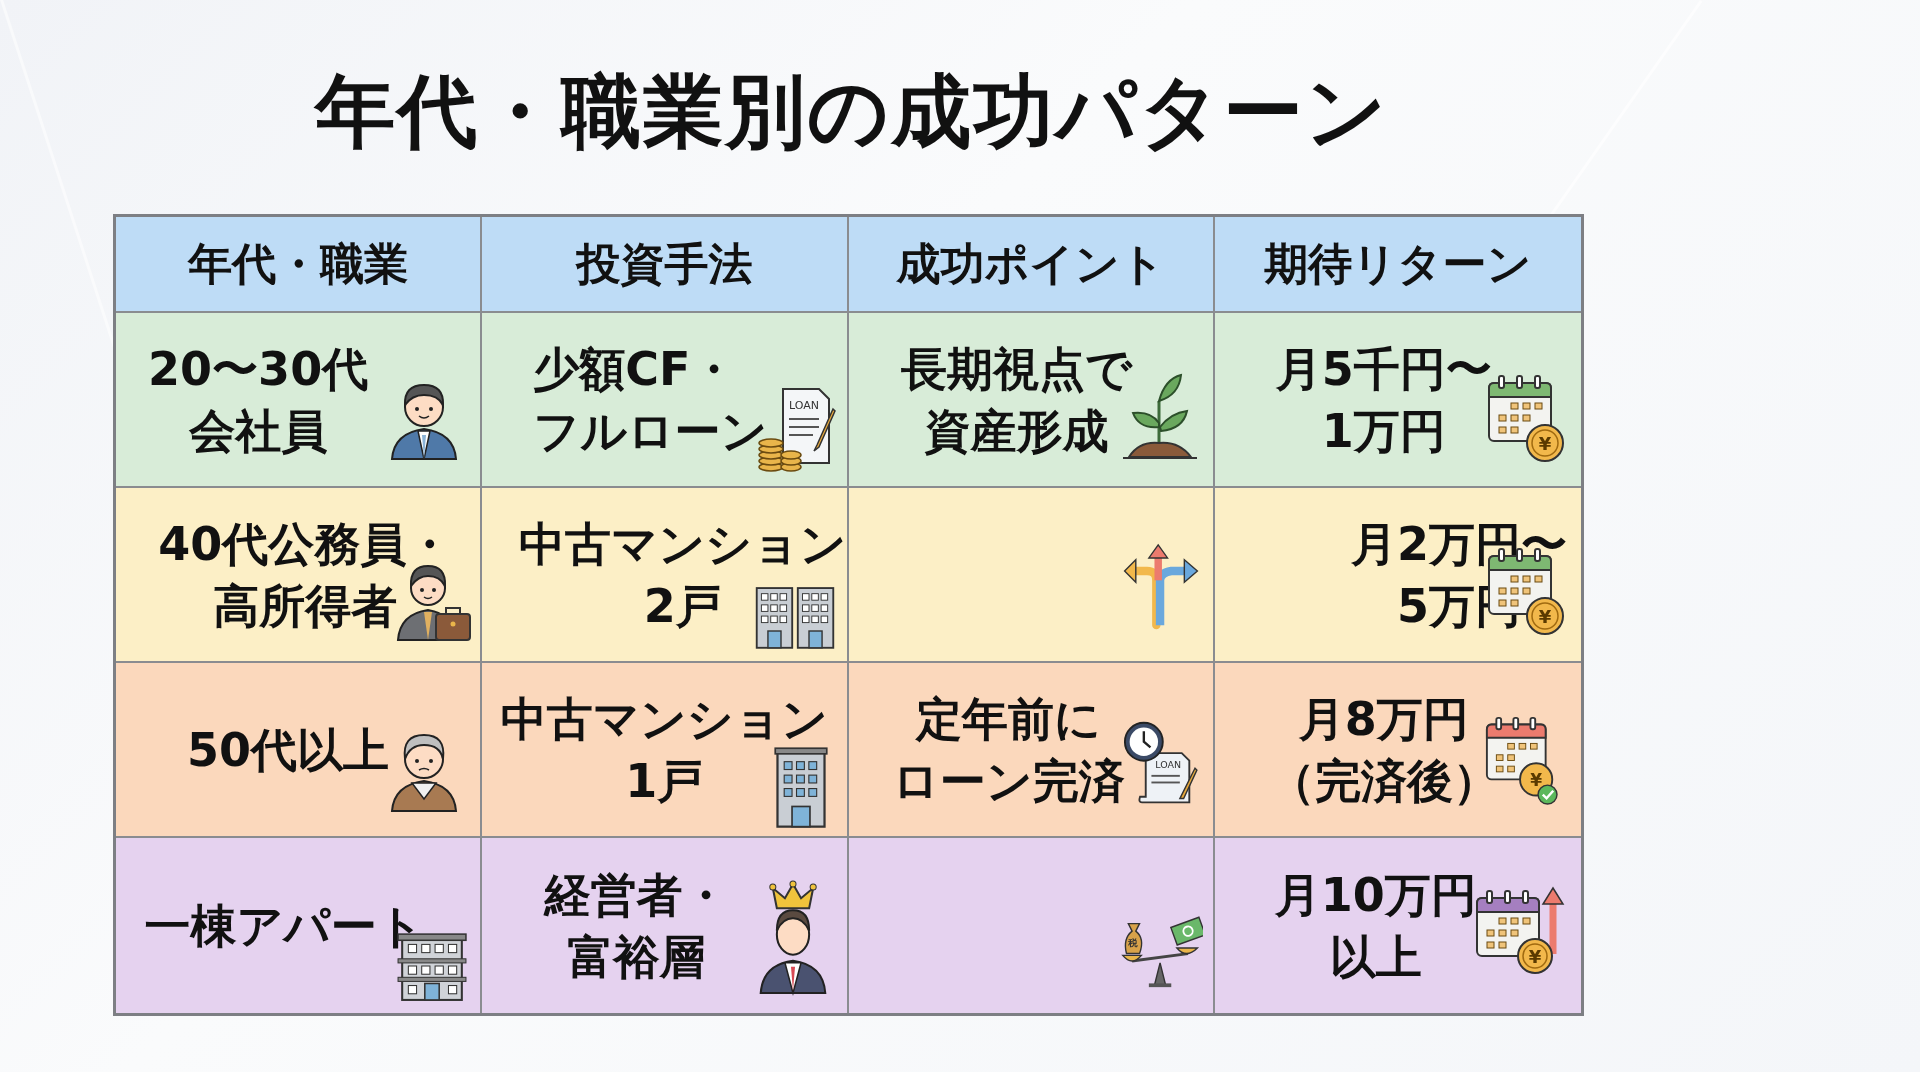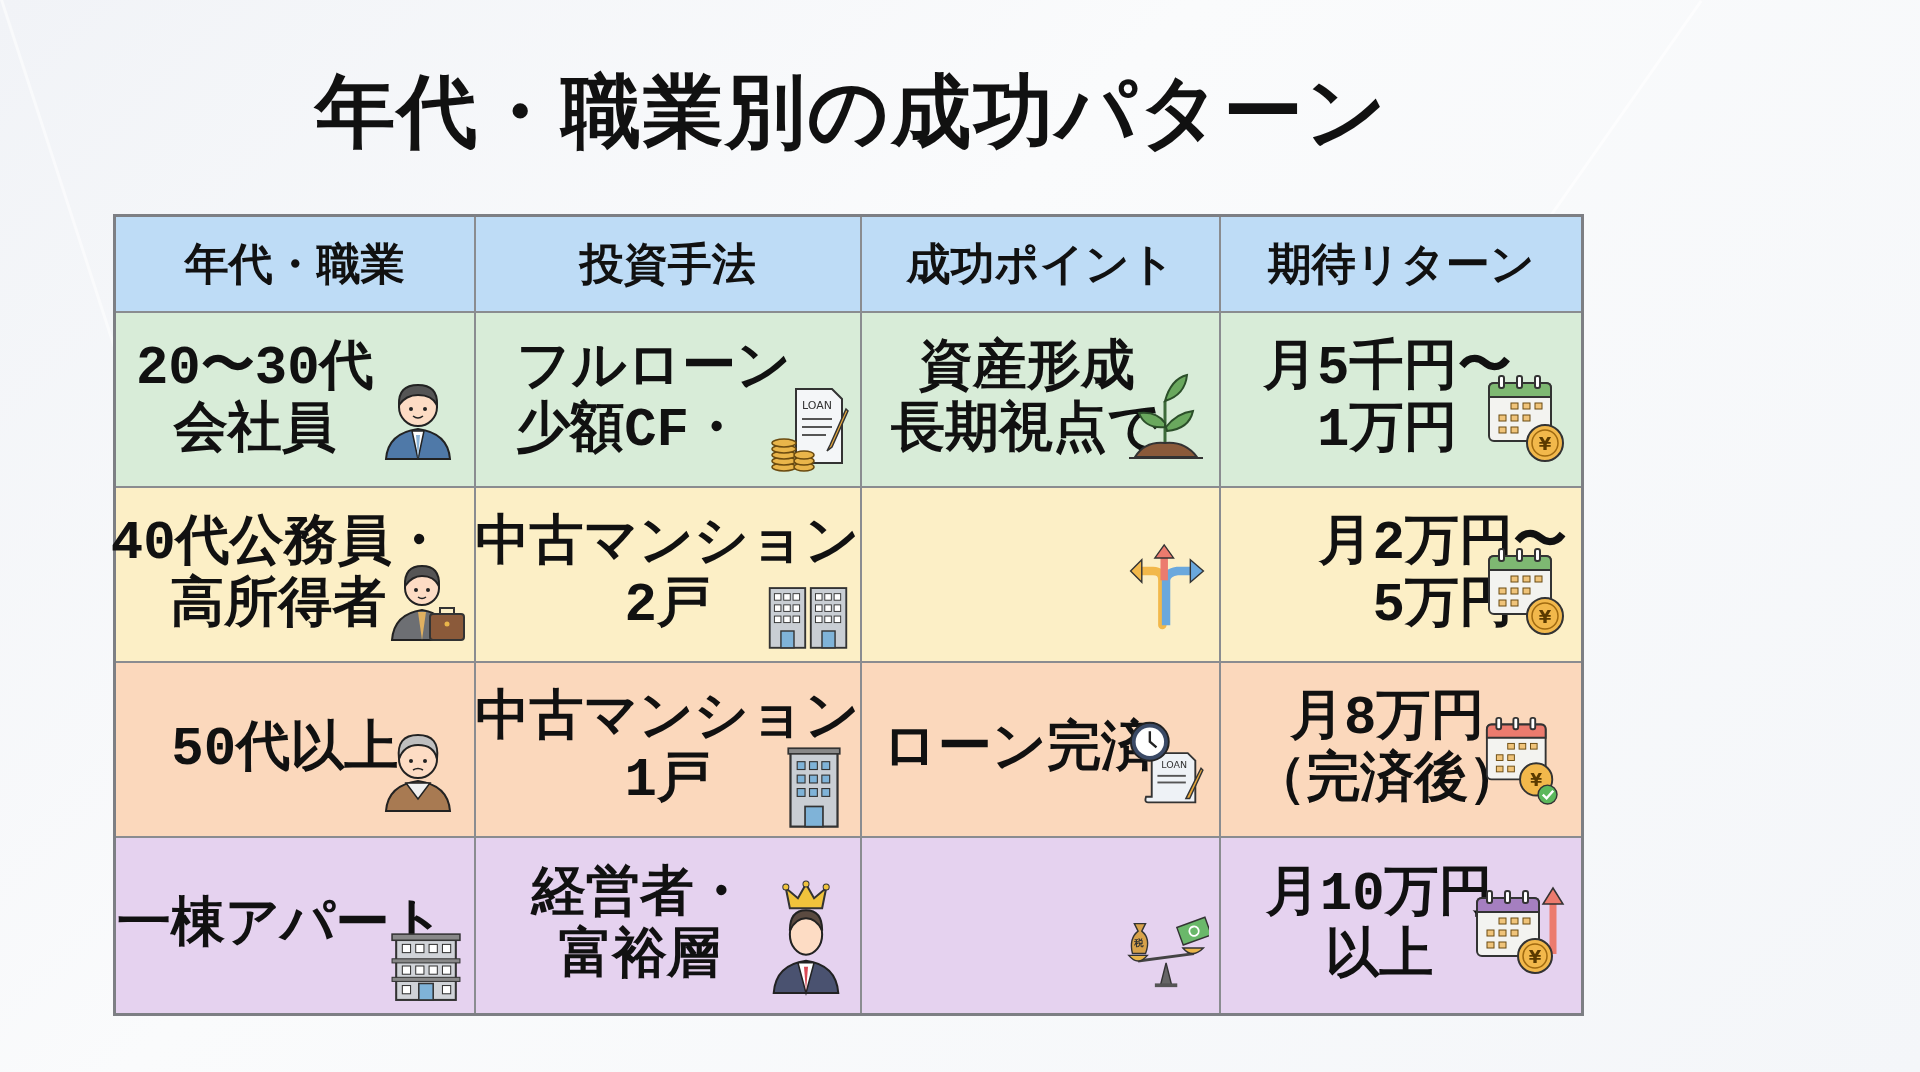--- a/index.html
+++ b/index.html
@@ -26,22 +26,22 @@
     box-sizing:border-box;
   }
   .cell.last-col { border-right:none; }
   .cell.last-row { border-bottom:none; }
   .hdr { background:#bedcf6; font-size:44px; font-weight:bold; }
   .r0 { background:#d8ecd8; }
   .r1 { background:#fcefc6;justify-content:flex-end; }
   .r2 { background:#fbd8bc; }
   .r3 { background:#e5d2ef; }
   .ctext {
-    font-size:54px; font-weight:bold; line-height:62px; text-align:center;
-    white-space:nowrap; position:relative;font-family:Liberation Mono, monospace;
+    font-size:46px; font-weight:bold; line-height:62px; text-align:center;
+    white-space:nowrap; position:relative;
   }
   .ctext span { display:block; }
   .icon { position:absolute; width:84px; height:90px; }
   .icon svg { width:100%; height:100%; display:block; }
 </style>
 </head>
 <body>
 
 <div class="bg-line" style="left:0;top:0;width:3px;height:700px;transform:rotate(-18deg);opacity:.6"></div>
 <div class="bg-line" style="left:1700px;top:0;width:3px;height:900px;transform:rotate(35deg);opacity:.7"></div>
@@ -76,22 +76,22 @@
           <circle cx="40" cy="36" r="19" fill="#fddcc4" stroke="#222" stroke-width="2"></circle>
           <path d="M21 34 Q20 14 40 14 Q60 14 59 34 Q54 24 40 24 Q28 24 21 34Z" fill="#555" stroke="#222" stroke-width="2"></path>
           <circle cx="33" cy="38" r="2" fill="#222"></circle>
           <circle cx="47" cy="38" r="2" fill="#222"></circle>
           <path d="M35 45 Q40 49 45 45" stroke="#222" stroke-width="1.5" fill="none"></path>
         </svg>
     </div>
   </div>
   <div class="cell r0">
     <div class="ctext" style="left:-14px">
+        <span style="text-align:left;padding-left:0">少額CF・</span>
         <span>フルローン</span>
-        <span style="text-align:left;padding-left:0">少額CF・</span>
       </div>
     <div class="icon" style="right:8px;top:72px">
       <svg viewBox="0 0 80 90">
           <path d="M26 4 L62 4 L72 14 L72 78 L26 78Z" fill="#f4f6f8" stroke="#333" stroke-width="2"></path>
           <text x="32" y="24" font-size="11" font-family="DejaVu Sans" fill="#333">LOAN</text>
           <line x1="32" y1="34" x2="62" y2="34" stroke="#555" stroke-width="2"></line>
           <line x1="32" y1="42" x2="62" y2="42" stroke="#555" stroke-width="2"></line>
           <line x1="32" y1="50" x2="56" y2="50" stroke="#555" stroke-width="2"></line>
           <path d="M76 24 L60 60 L57 66 L62 62 L78 26Z" fill="#e8a93c" stroke="#333" stroke-width="1.5"></path>
           <g fill="#e9b54a" stroke="#6b4b10" stroke-width="1.5">
@@ -102,22 +102,22 @@
             <ellipse cx="14" cy="58" rx="12" ry="4"></ellipse>
             <ellipse cx="34" cy="82" rx="10" ry="4"></ellipse>
             <ellipse cx="34" cy="76" rx="10" ry="4"></ellipse>
             <ellipse cx="34" cy="70" rx="10" ry="4"></ellipse>
           </g>
         </svg>
     </div>
   </div>
   <div class="cell r0">
     <div class="ctext" style="left:-14px">
+        <span>長期視点で</span>
         <span>資産形成</span>
-        <span>長期視点で</span>
       </div>
     <div class="icon" style="right:12px;top:58px">
       <svg viewBox="0 0 80 90">
           <path d="M40 80 L40 30" stroke="#3d6b3a" stroke-width="3" fill="none"></path>
           <path d="M40 30 Q46 8 62 4 Q60 24 40 30Z" fill="#6aa85e" stroke="#2c4f2a" stroke-width="2"></path>
           <path d="M40 52 Q32 40 14 42 Q20 58 40 56Z" fill="#6aa85e" stroke="#2c4f2a" stroke-width="2"></path>
           <path d="M41 56 Q52 42 68 40 Q64 58 42 60Z" fill="#6aa85e" stroke="#2c4f2a" stroke-width="2"></path>
           <path d="M10 86 Q20 70 40 72 Q60 70 72 86Z" fill="#8a5a3a" stroke="#333" stroke-width="2"></path>
           <line x1="4" y1="87" x2="78" y2="87" stroke="#333" stroke-width="2"></line>
         </svg>
@@ -288,20 +288,21 @@
             <rect x="10" y="38" width="7" height="7"></rect>
             <rect x="21" y="38" width="7" height="7"></rect>
             <rect x="32" y="38" width="7" height="7"></rect>
           </g>
           <rect x="17" y="54" width="16" height="18" fill="#7fb3d8" stroke="#333" stroke-width="1.5"></rect>
         </svg>
     </div>
   </div>
   <div class="cell r2">
     <div class="ctext" style="left:-22px">
+        <span>定年前に</span>
         <span>ローン完済</span>
       </div>
     <div class="icon" style="right:12px;top:56px">
       <svg viewBox="0 0 80 95">
           <path d="M26 36 L64 36 L72 44 L72 88 L22 88 Q18 88 20 82 L26 82Z" fill="#eef2f6" stroke="#333" stroke-width="2"></path>
           <text x="36" y="52" font-size="10" font-family="DejaVu Sans" fill="#333">LOAN</text>
           <line x1="32" y1="60" x2="62" y2="60" stroke="#555" stroke-width="2"></line>
           <line x1="32" y1="67" x2="62" y2="67" stroke="#555" stroke-width="2"></line>
           <path d="M78 52 L62 84 L66 84 L80 54Z" fill="#e8a93c" stroke="#333" stroke-width="1.5"></path>
           <circle cx="24" cy="24" r="20" fill="#3b4a66" stroke="#222" stroke-width="2"></circle>

